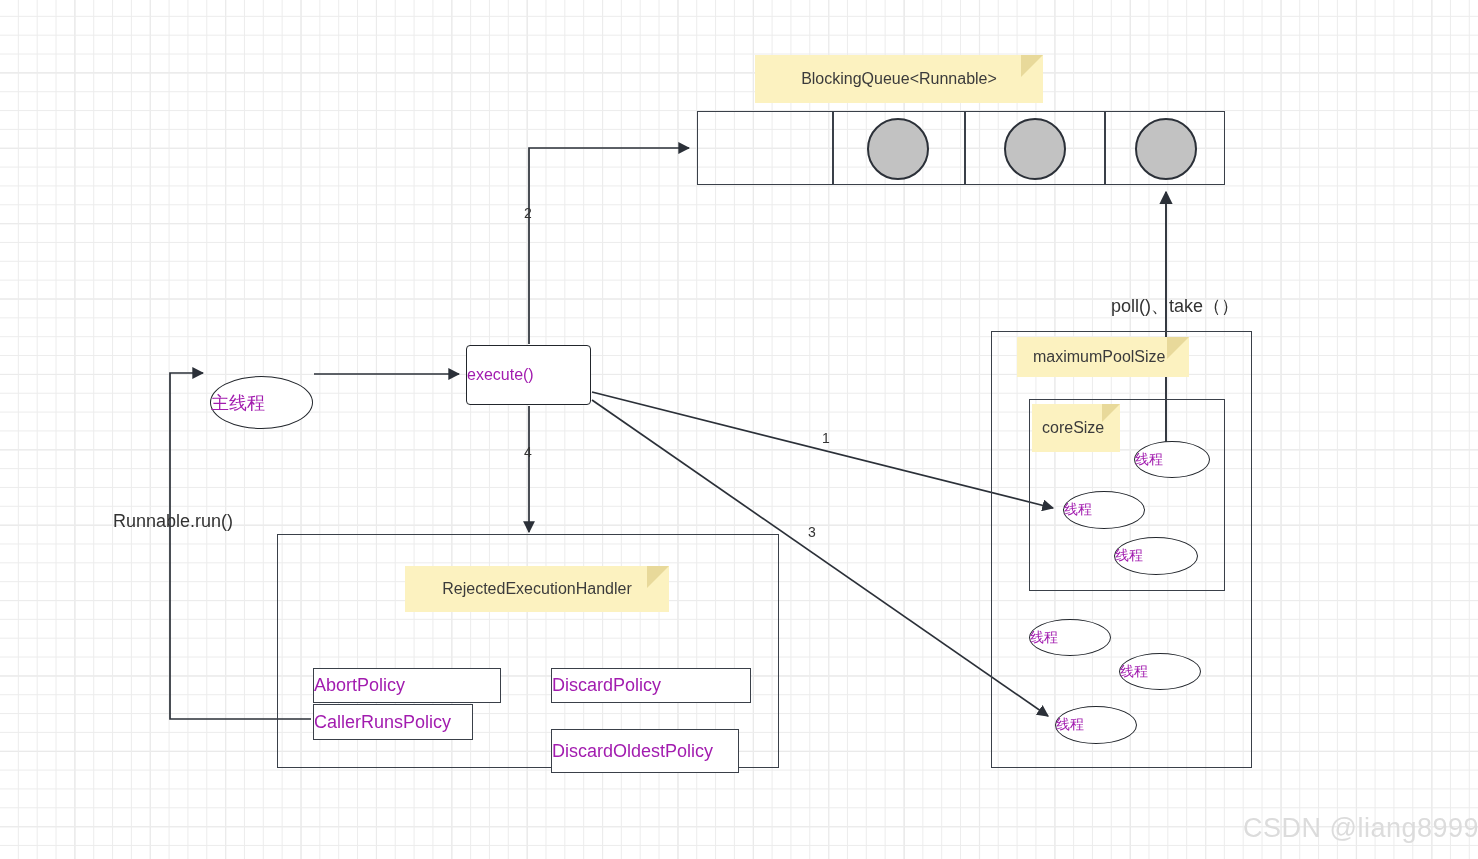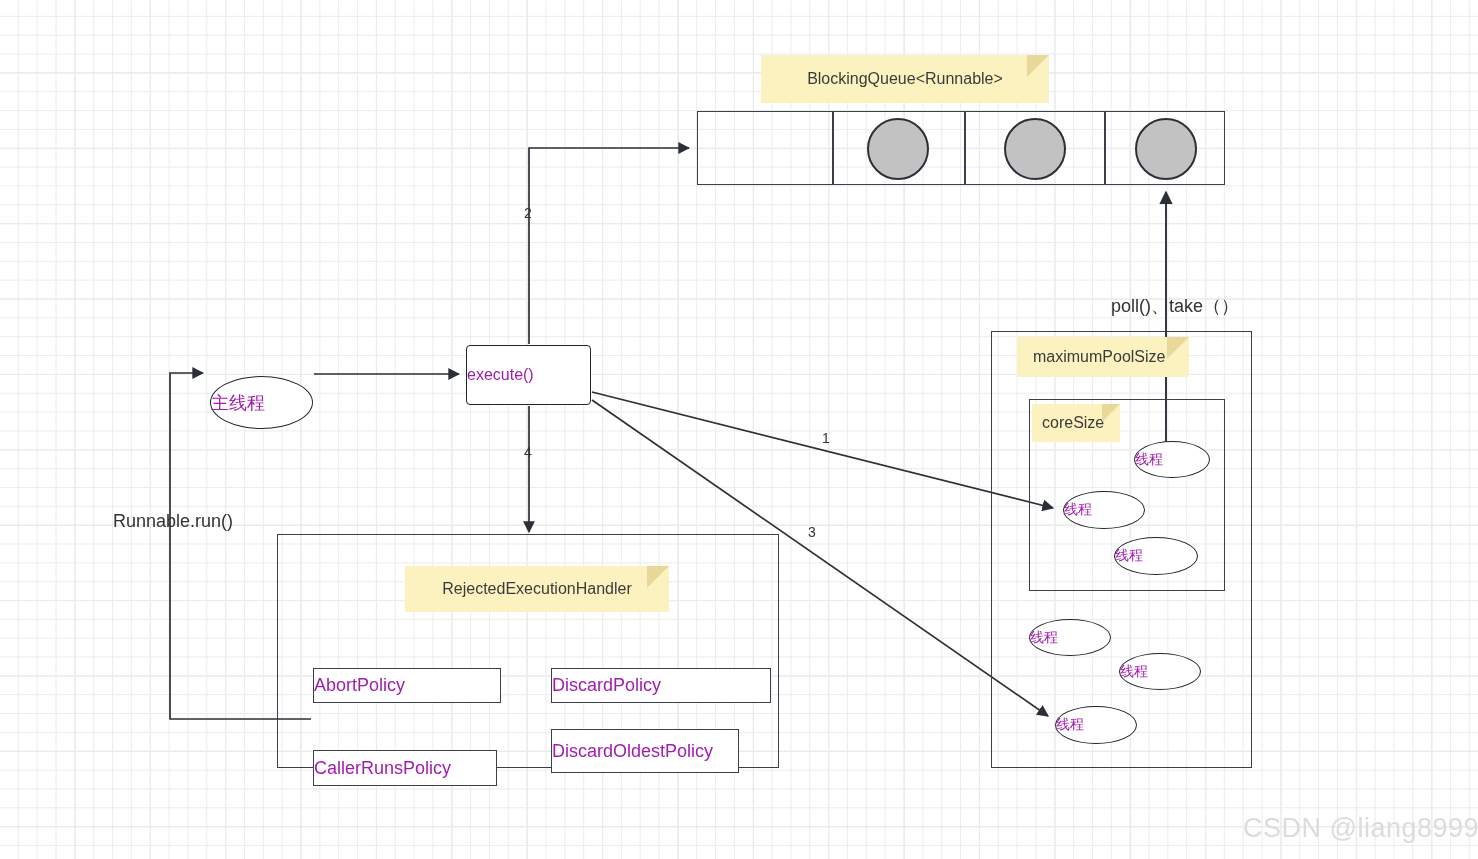--- a/index.html
+++ b/index.html
@@ -142,21 +142,21 @@
 
     <path d="M 592 400 L 1048 716" fill="none" stroke="#2b3038" stroke-width="1.7" marker-end="url(#arrow)"></path>
 
     <path d="M 529 406 L 529 532" fill="none" stroke="#2b3038" stroke-width="1.7" marker-end="url(#arrow)"></path>
 
     <path d="M 1166 452 L 1166 192" fill="none" stroke="#2b3038" stroke-width="1.9" marker-end="url(#arrow)"></path>
 
     <path d="M 311 719 L 170 719 L 170 373 L 203 373" fill="none" stroke="#2b3038" stroke-width="1.7" marker-end="url(#arrow)"></path>
   </svg>
 
-  <div class="note f16" style="left:755px; top:55px; width:288px; height:48px;margin-left:6px;">
+  <div class="note f16" style="left:755px; top:55px; width:288px; height:48px;">
     <span class="foldtop"></span>
     <span>BlockingQueue&lt;Runnable&gt;</span>
   </div>
 
   <div class="node plainrect" style="left:697px; top:111px; width:136px; height:74px;"></div>
   <div class="node plainrect" style="left:833px; top:111px; width:132px; height:74px;"></div>
   <div class="node plainrect" style="left:965px; top:111px; width:140px; height:74px;"></div>
   <div class="node plainrect" style="left:1105px; top:111px; width:120px; height:74px;"></div>
 
   <div class="circle" style="left:867px; top:118px; width:62px; height:62px;"></div>
@@ -182,21 +182,21 @@
 
   <div class="node plainrect" style="left:991px; top:331px; width:261px; height:437px;"></div>
 
   <div class="note f16" style="left:1017px; top:337px; width:172px; height:40px; justify-content:flex-start; padding-left:16px;">
     <span class="foldtop"></span>
     <span>maximumPoolSize</span>
   </div>
 
   <div class="node plainrect" style="left:1029px; top:399px; width:196px; height:192px;"></div>
 
-  <div class="note f16" style="left:1032px; top:404px; width:88px; height:38px; justify-content:flex-start; padding-left:10px;">
+  <div class="note f16" style="left:1032px; top:404px; width:88px; height:48px; justify-content:flex-start; padding-left:10px;">
     <span class="foldtop" style="border-width:18px 18px 0 0;"></span>
     <span>coreSize</span>
   </div>
 
   <div class="node ellipse f14" style="left:1134px; top:441px; width:76px; height:37px;">
     <span>线程</span>
   </div>
   <div class="node ellipse f14" style="left:1063px; top:491px; width:82px; height:38px;">
     <span>线程</span>
   </div>
@@ -217,24 +217,24 @@
   <div class="node plainrect" style="left:277px; top:534px; width:502px; height:234px;"></div>
 
   <div class="note f16" style="left:405px; top:566px; width:264px; height:46px;">
     <span class="foldtop"></span>
     <span>RejectedExecutionHandler</span>
   </div>
 
   <div class="node rect f15" style="left:313px; top:640px; width:188px; height:35px;">
     <span>AbortPolicy</span>
   </div>
-  <div class="node rect f15" style="left:551px; top:640px; width:220px; height:35px;">
+  <div class="node rect f15" style="left:551px; top:640px; width:200px; height:35px;">
     <span>DiscardPolicy</span>
   </div>
-  <div class="node rect f15" style="left:313px; top:722px; width:184px; height:36px;">
+  <div class="node rect f15" style="left:313px; top:676px; width:160px; height:36px;">
     <span>CallerRunsPolicy</span>
   </div>
   <div class="node rect f15" style="left:551px; top:701px; width:188px; height:44px;">
     <span>DiscardOldestPolicy</span>
   </div>
 
   <div class="watermark" style="left:1243px; top:813px;">CSDN @liang8999</div>
 
 </div>
 

